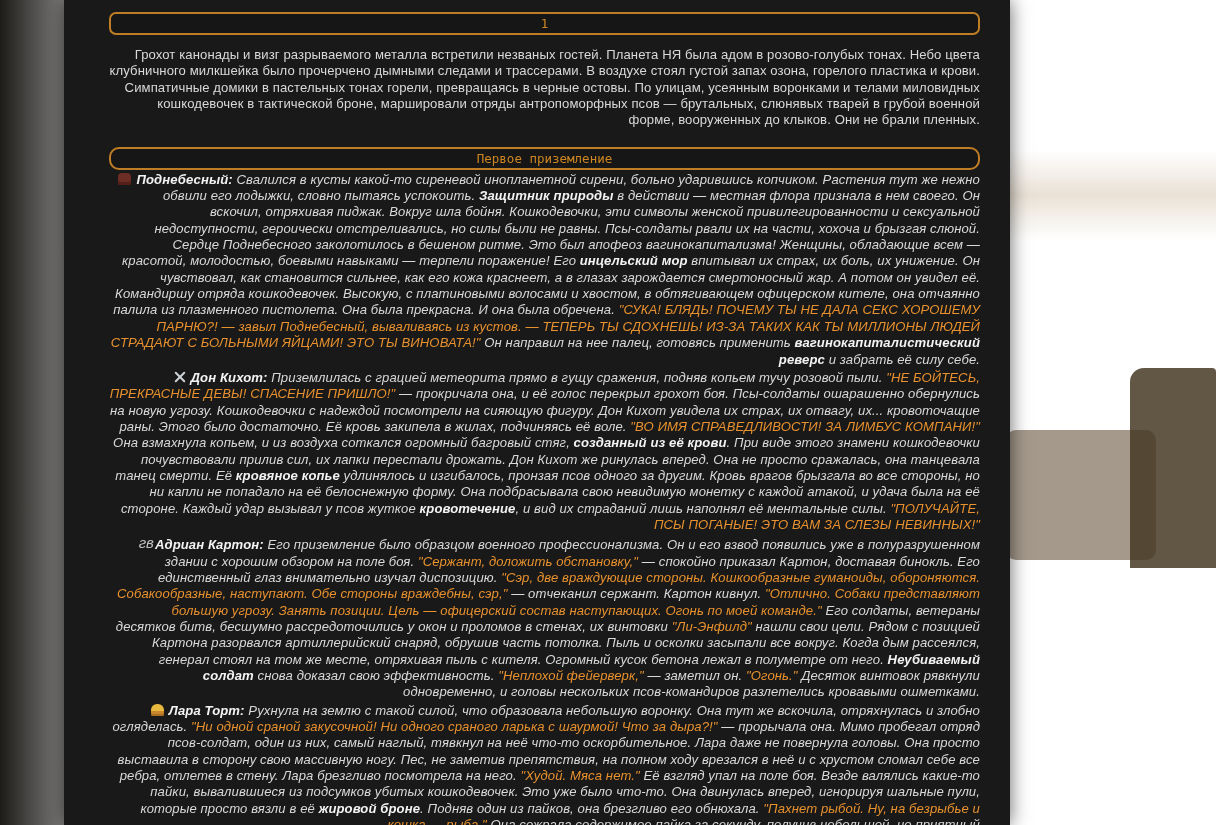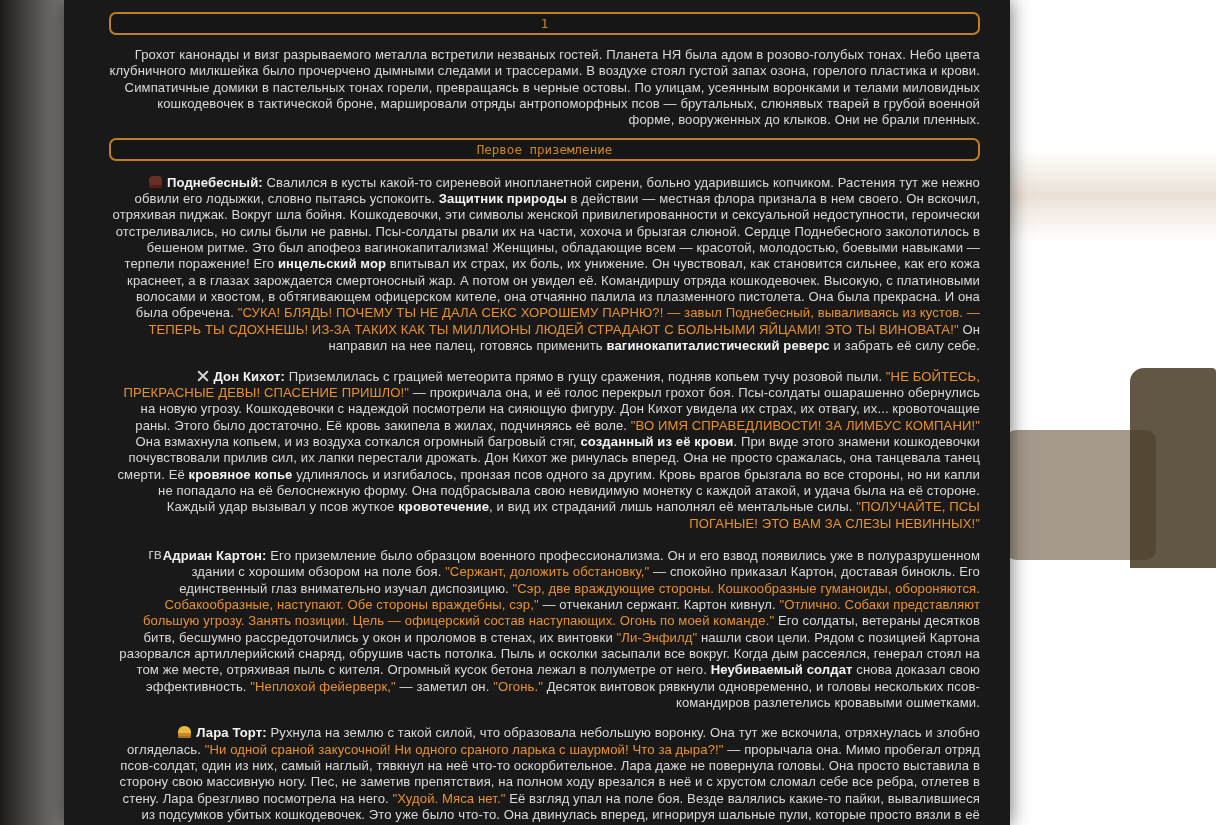--- a/index.html
+++ b/index.html
@@ -23,28 +23,28 @@
   .panel{position:absolute;left:64px;top:0;width:946px;height:825px;
     background:#191919;box-shadow:0 0 18px rgba(0,0,0,.6);}
   .content{padding:6px 30px 0 45px;}
 
   
   .obox{border:2px solid #bf7d26;border-radius:7px;background:#161616;
     text-align:center;color:#cd8621;
     font-family:"DejaVu Sans Mono","Liberation Mono",monospace;
     font-size:12.5px;line-height:19px;height:19px;}
   .obox.page-box{margin:6px 0 12px 0;}
-  .obox.section-box{margin:9px 0 0 0;}
+  .obox.section-box{margin:18px 0 0 0;border-radius:10px;}
 
   
   .prose{color:#d9d9d9;font-size:13.1px;line-height:16.35px;margin:11px 0 0 0;
     text-align:right;letter-spacing:.1px;}
   .prose b{color:#f3f3f3;}
   .quote{color:#e8912e;}
-  .post{margin-top:14px;}
+  .post{margin-top:2px;font-style:italic;}
   .post-name{color:#f5f5f5;font-weight:bold;}
 
   
   .picon{display:inline-block;width:13px;height:12px;vertical-align:-1px;
     margin-right:5px;position:relative;}
   .backpack-icon{background:#6b2d24;border-radius:4px 4px 2px 2px;
     box-shadow:inset 0 -3px 0 #541f19;}
   .crossed-swords-icon{width:13px;}
   .crossed-swords-icon::before,.crossed-swords-icon::after{content:"";
     position:absolute;left:6px;top:-1px;width:2px;height:14px;background:#cfd2d6;

